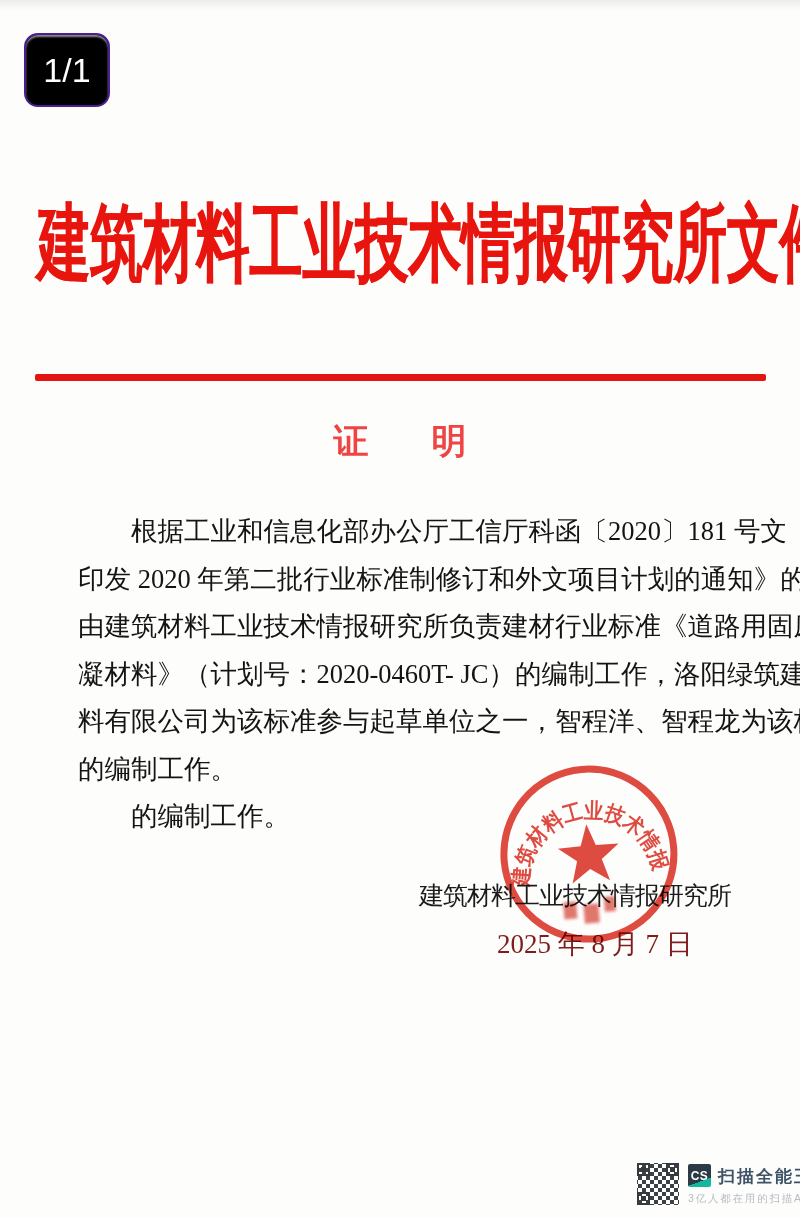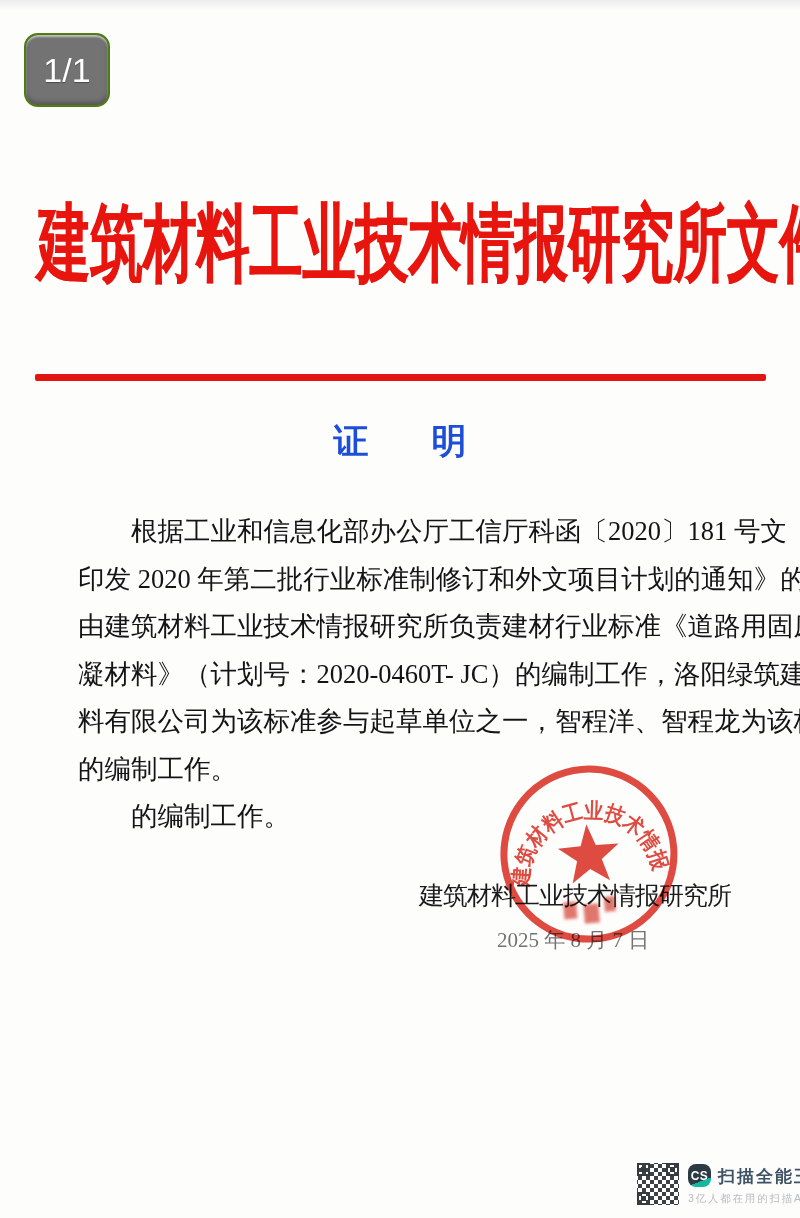--- a/index.html
+++ b/index.html
@@ -13,21 +13,21 @@
   }
   .page::before{
     content:"";position:absolute;left:0;top:0;right:0;height:10px;
     background:linear-gradient(180deg,#ececec,rgba(253,253,252,0));
     pointer-events:none;
   }
 
   
   .page-badge{
     position:absolute;left:24px;top:33px;width:82px;height:70px;
-    background:#737373;border:2px solid #4d7c0f;border-radius:14px;
+    background:#000000;border:2px solid #4c1d95;border-radius:14px;
     box-shadow:inset 0 2px 2px rgba(255,255,255,.55), inset 0 -3px 4px rgba(0,0,0,.25);
     display:flex;align-items:center;justify-content:center;
     color:#fff;font:400 34px/1 "Liberation Sans","DejaVu Sans",sans-serif;
     text-shadow:0 1px 1px rgba(0,0,0,.35);
   }
 
   
   .letterhead-title{
     position:absolute;left:37px;top:201px;
     color:#e8150f;
@@ -36,41 +36,41 @@
     text-shadow:1px 0 0 currentColor;
   }
   .red-rule{
     position:absolute;left:35px;top:374px;width:731px;height:7px;
     background:#e31511;border-radius:2px;
   }
 
   
   .doc-heading{
     position:absolute;left:0;top:423px;width:100%;
-    text-align:center;color:#1d4ed8;
+    text-align:center;color:#ef4444;
     font-size:35px;font-weight:700;letter-spacing:14px;text-indent:14px;
     line-height:1.1;
   }
 
   
   .doc-body{
     position:absolute;left:78px;top:508px;width:652px;
     color:#141414;font-size:26.5px;line-height:47.5px;
   }
   .doc-body .line{white-space:nowrap;}
   .doc-body .indent{text-indent:2em;}
 
   
   .signature{
     position:absolute;left:419px;top:879px;
     color:#1b1b1b;font-size:25px;white-space:nowrap;letter-spacing:-1px;
   }
   .date-line{
     position:absolute;left:497px;top:926px;
-    color:#737373;font-size:21px;white-space:nowrap;
+    color:#7f1d1d;font-size:27px;white-space:nowrap;
   }
 
   
   .seal{
     position:absolute;left:497px;top:762px;width:186px;height:186px;
     mix-blend-mode:multiply;opacity:.95;
     transform:rotate(-5deg);
     z-index:5;
   }
 
@@ -84,21 +84,21 @@
       linear-gradient(45deg,#3c4146 25%,transparent 25%,transparent 75%,#3c4146 75%),
       linear-gradient(45deg,#3c4146 25%,transparent 25%,transparent 75%,#3c4146 75%);
     background-size:8px 8px;background-position:1px 1px,5px 5px;
   }
   .finder{
     position:absolute;width:13px;height:13px;box-sizing:border-box;
     border:2px solid #343a40;padding:2px;background:#343a40 content-box;
   }
   .finder.tl{left:0;top:0}.finder.tr{right:0;top:0}.finder.bl{left:0;bottom:0}
   .cs-logo{
-    position:absolute;left:51px;top:3px;width:23px;height:23px;border-radius:8px;
+    position:absolute;left:51px;top:3px;width:23px;height:23px;border-radius:2px;
     background:linear-gradient(160deg,#2c3a45 0%,#2c3a45 70%,#14b8a0 70%);
     display:flex;align-items:center;justify-content:center;
     color:#fff;font-size:12px;font-weight:700;letter-spacing:.5px;
   }
   .app-name{
     position:absolute;left:81px;top:4px;
     color:#3f5366;font-size:17px;font-weight:700;letter-spacing:2px;white-space:nowrap;
   }
   .tagline{
     position:absolute;left:51px;top:31px;

